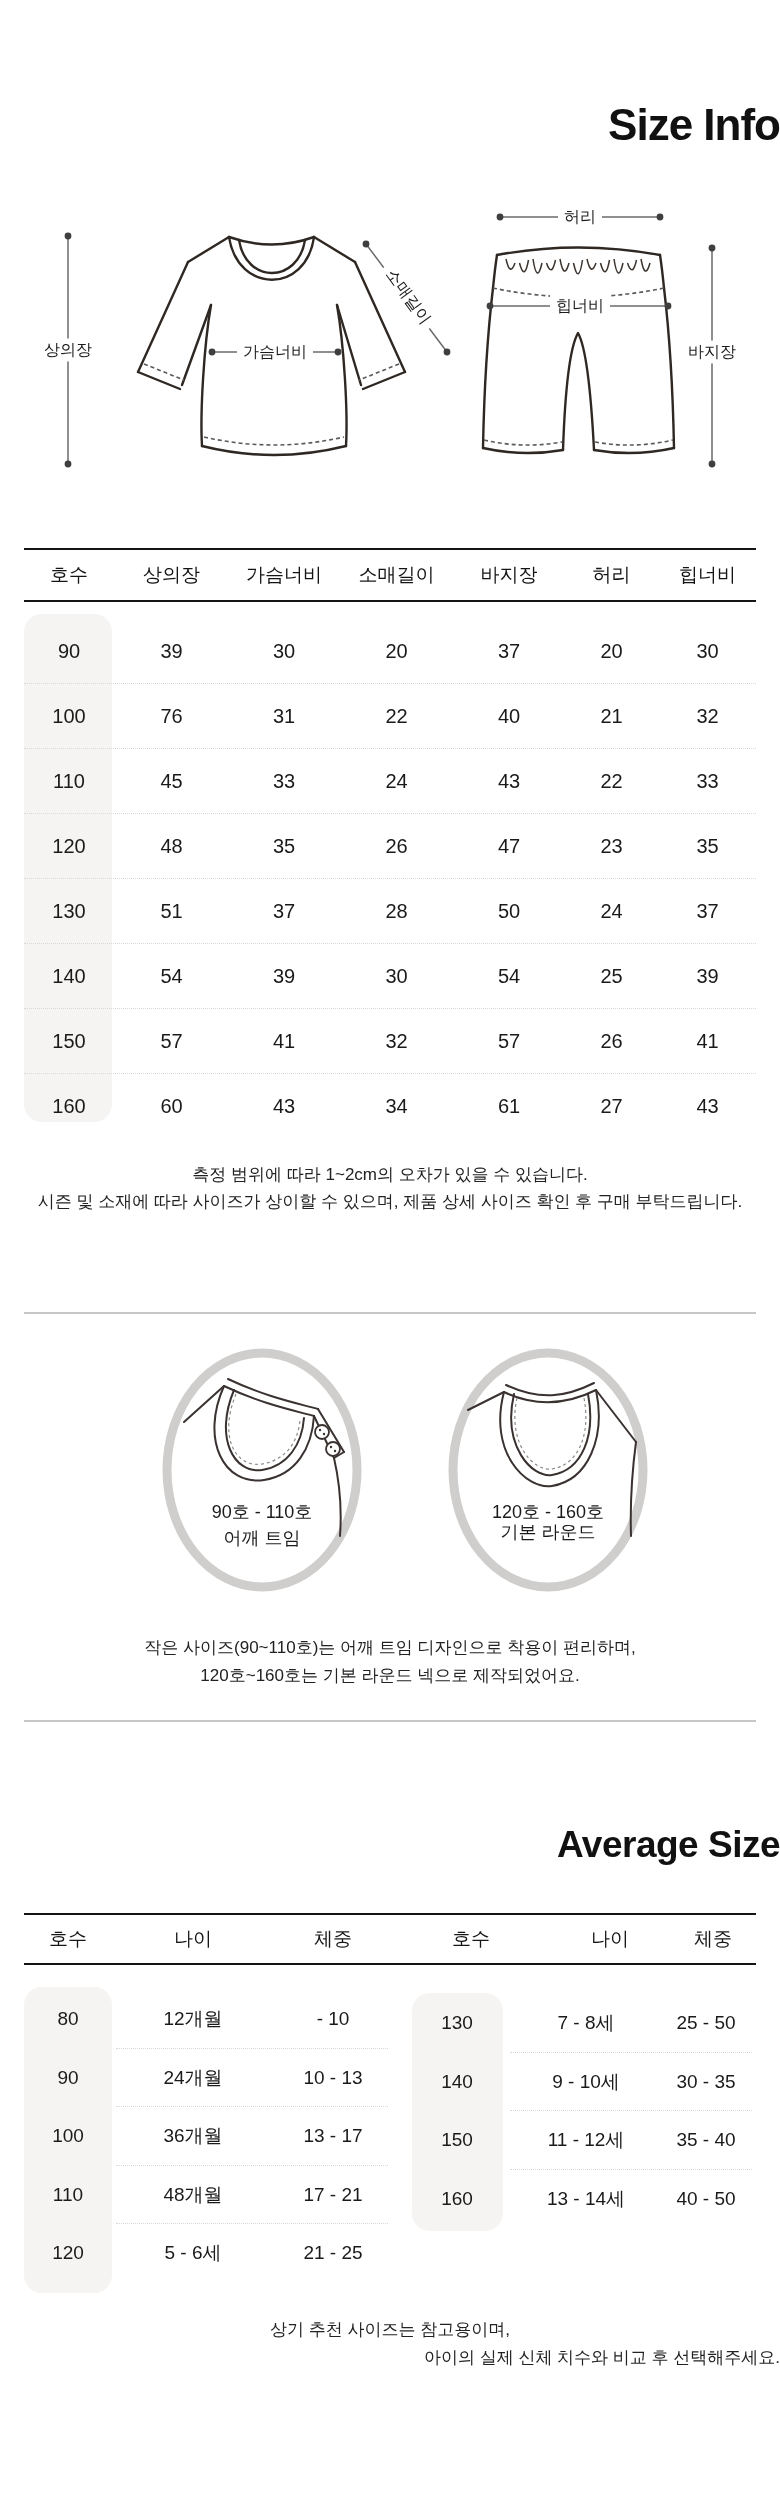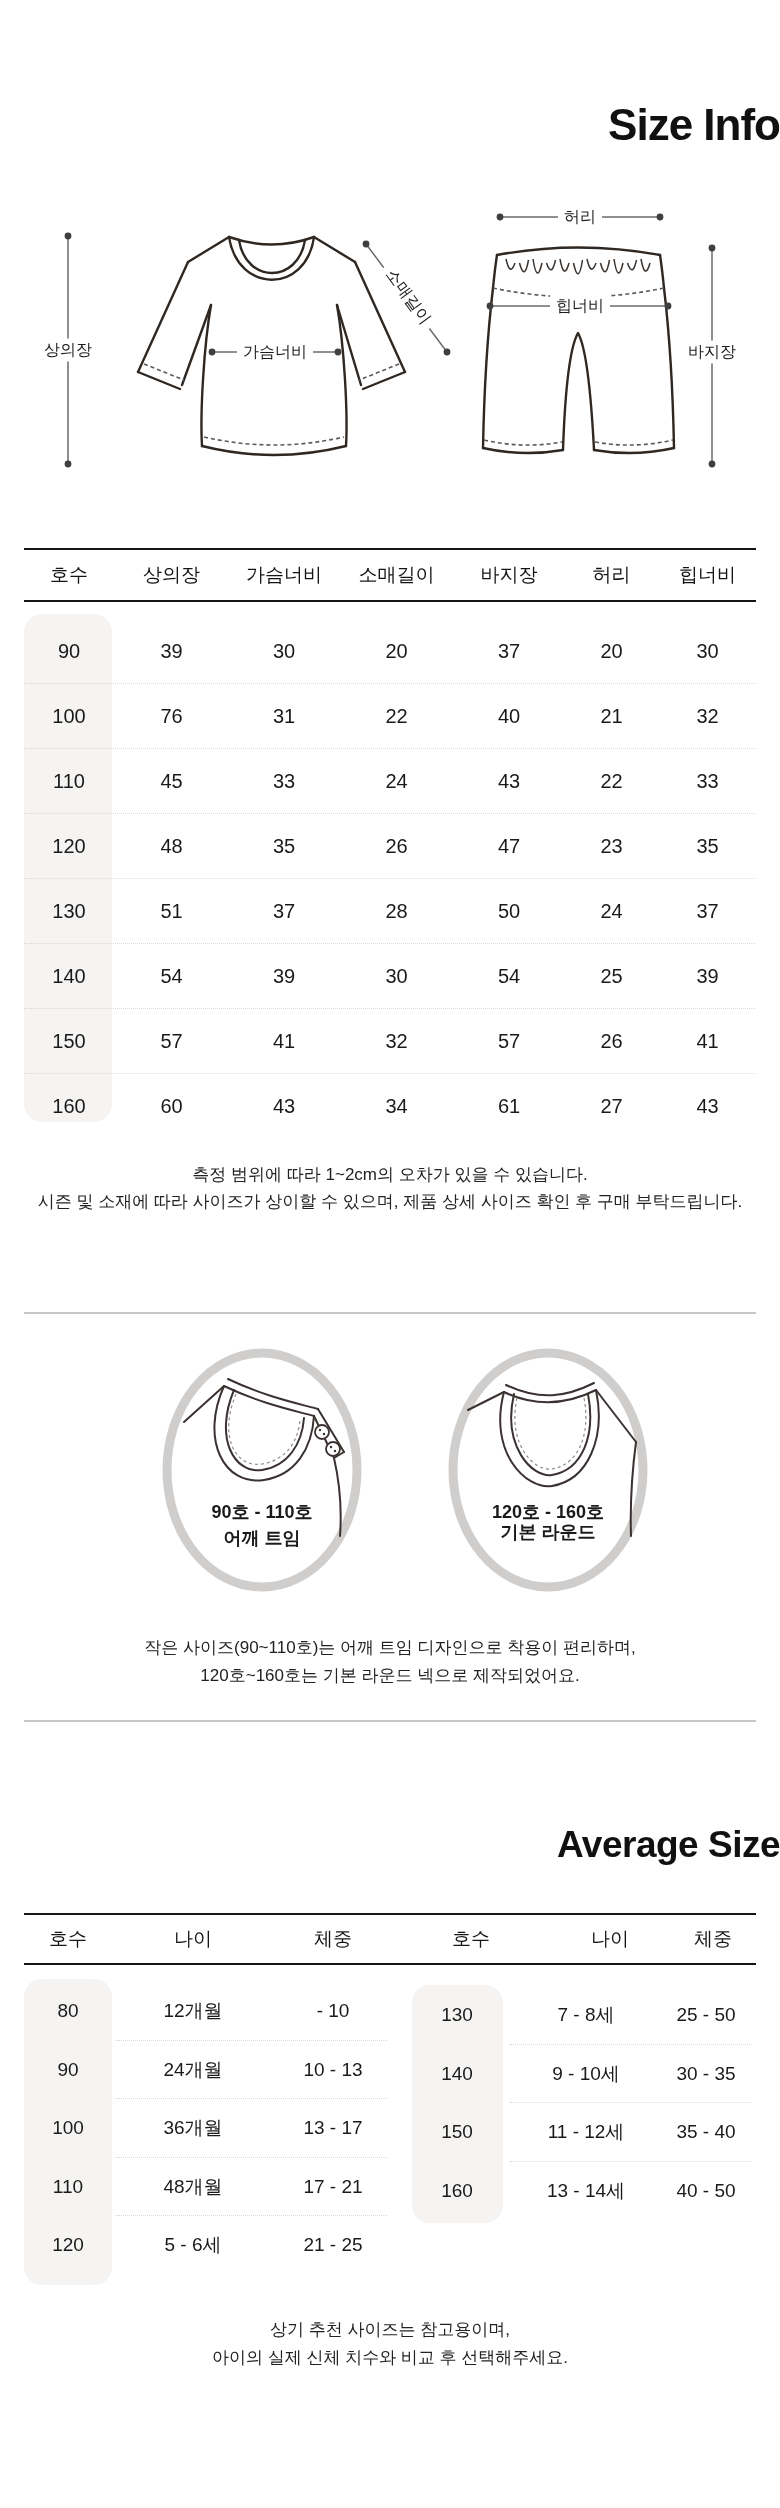--- a/index.html
+++ b/index.html
@@ -34,36 +34,36 @@
   .gray-band{position:absolute;background:#f5f4f3;border-radius:18px;z-index:0;}
   .trow{display:grid;align-items:center;height:64px;position:relative;z-index:1;font-size:20px;}
   .tcell{text-align:center;color:#1a1a1a;}
   .main-rows .trow:not(:last-child){border-bottom:1px dotted #dcd8d8;}
 
   
   .avg-table{position:absolute;left:24px;top:1913px;width:732px;}
   .g6{grid-template-columns:88px 162px 118px 158px 120px 86px;}
   .avg-head{display:grid;align-items:center;height:48px;font-size:19px;}
   .avg-head div{text-align:center;}
-  .avg-body{position:relative;height:330px;}
+  .avg-body{position:relative;height:330px;margin-top:8px;}
   .avg-left{position:absolute;left:0;top:0;width:368px;}
   .avg-right{position:absolute;left:374px;top:4px;width:358px;}
   .avg-left .trow,.avg-right .trow{height:58.5px;font-size:19px;}
   .avg-left .trow:not(:last-child)::after{
     content:'';position:absolute;left:92px;right:4px;bottom:0;border-bottom:1px dotted #dcd8d8;}
   .avg-right .trow:not(:last-child)::after{
     content:'';position:absolute;left:112px;right:4px;bottom:0;border-bottom:1px dotted #dcd8d8;}
   .avg-left .rows-inner{position:relative;padding-top:17px;}
   .avg-right .rows-inner{position:relative;padding-top:17px;}
 
   .note-line{position:absolute;left:0;width:780px;text-align:center;font-size:17px;color:#222;}
   .divider{position:absolute;left:24px;width:732px;border-top:2.5px solid #c9c7c6;}
 
   
-  .oval{position:absolute;width:200px;height:244px;font-weight:bold;}
+  .oval{position:absolute;width:200px;height:244px;}
   .oval svg{position:absolute;left:0;top:0;}
   .oval-label{position:absolute;width:200px;text-align:center;font-size:18px;color:#1a1a1a;}
 </style>
 </head>
 <body>
 
 <div class="abs center-text main-title">Size Info</div>
 
 <div class="abs" style="left:0;top:190px;width:780px;height:310px;">
   <svg width="780" height="310" viewBox="0 190 780 310">
@@ -368,13 +368,13 @@
             <div class="tcell">160</div>
             <div class="tcell">13 - 14세</div>
             <div class="tcell">40 - 50</div>
           </div>
         </div>
     </div>
   </div>
 </div>
 
 <div class="note-line" style="top:2318px;">상기 추천 사이즈는 참고용이며,</div>
-<div class="note-line" style="top:2346px;">아이의 실제 신체 치수와 비교 후 선택해주세요.</div>
+<div class="note-line" style="top:2346px;text-align:right;">아이의 실제 신체 치수와 비교 후 선택해주세요.</div>
 
 </body></html>

